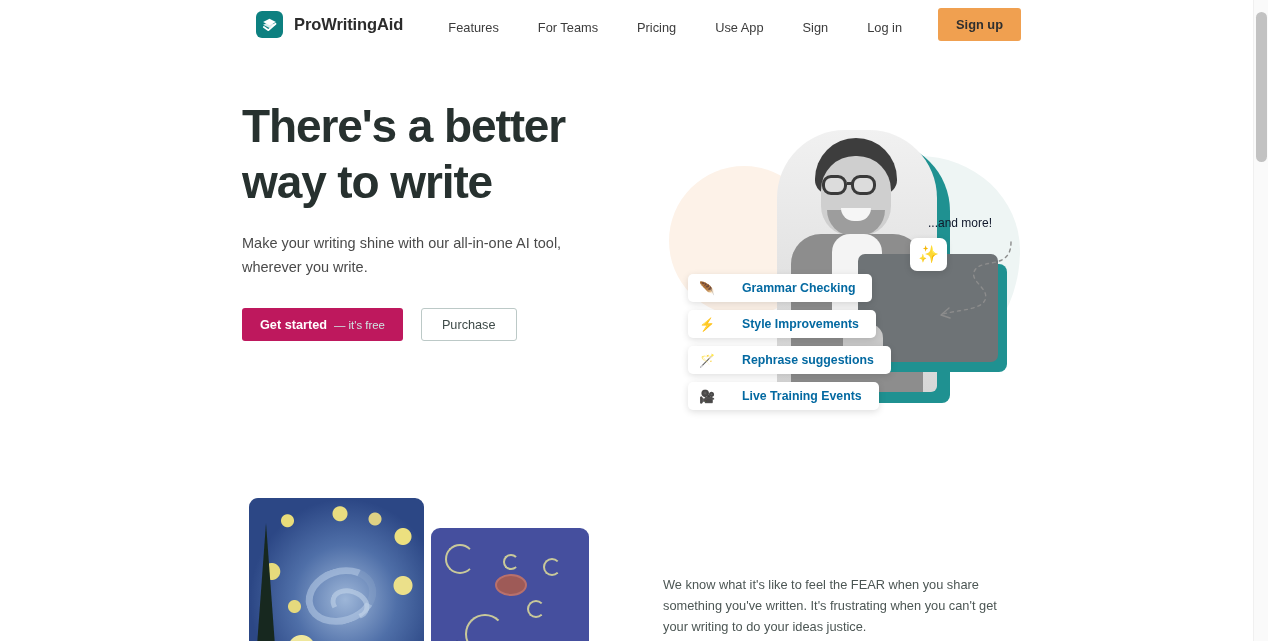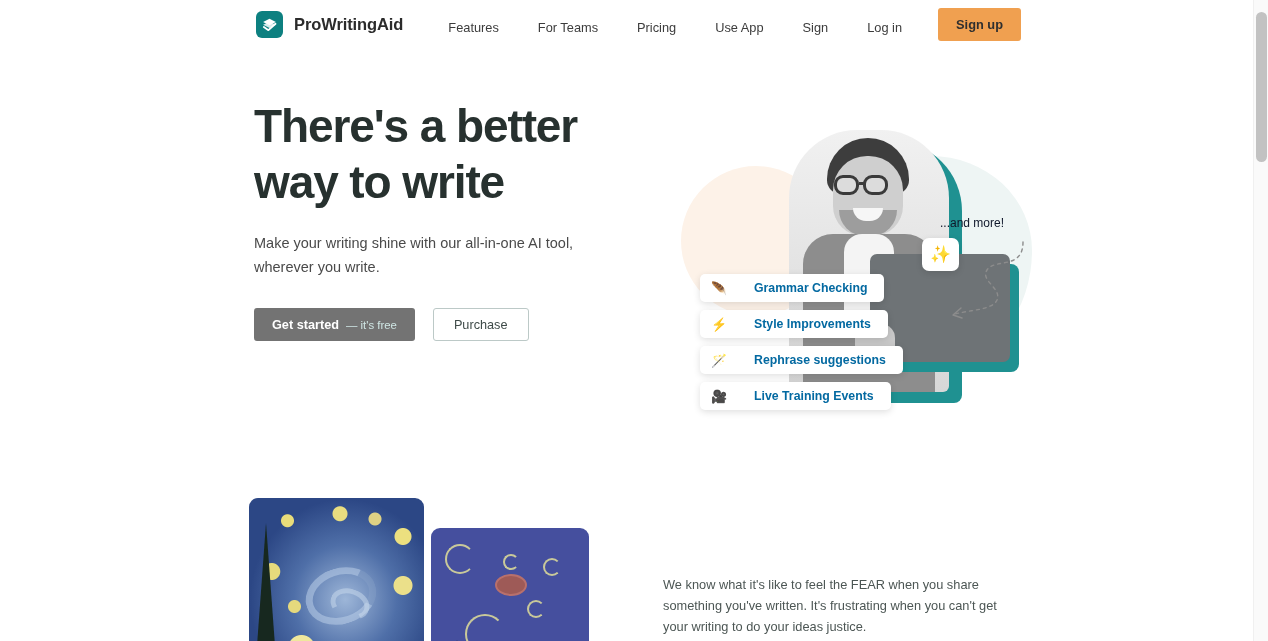--- a/index.html
+++ b/index.html
@@ -99,21 +99,21 @@
     padding: 9px 18px;
     margin-left: 10px;
     cursor: pointer;
     white-space: nowrap;
     font-family: "Liberation Sans", sans-serif;
   }
 
   
   .hero {
     position: absolute;
-    top: 48px; left: 12px;
+    top: 48px; left: 0;
     width: 1253px;
     height: 400px;
   }
 
   .hero-copy {
     position: absolute;
     left: 242px;
     top: 50px;
     width: 400px;
   }
@@ -132,21 +132,21 @@
     color: #4a4a4a;
     max-width: 325px;
   }
   .hero-actions {
     margin-top: 29px;
     display: flex;
     align-items: center;
     gap: 18px;
   }
   .btn-primary {
-    background: #737373;
+    background: #be185d;
     border: none;
     border-radius: 3px;
     padding: 0 18px;
     height: 33px;
     display: inline-flex;
     align-items: center;
     gap: 7px;
     cursor: pointer;
     font-family: "Liberation Sans", sans-serif;
   }

